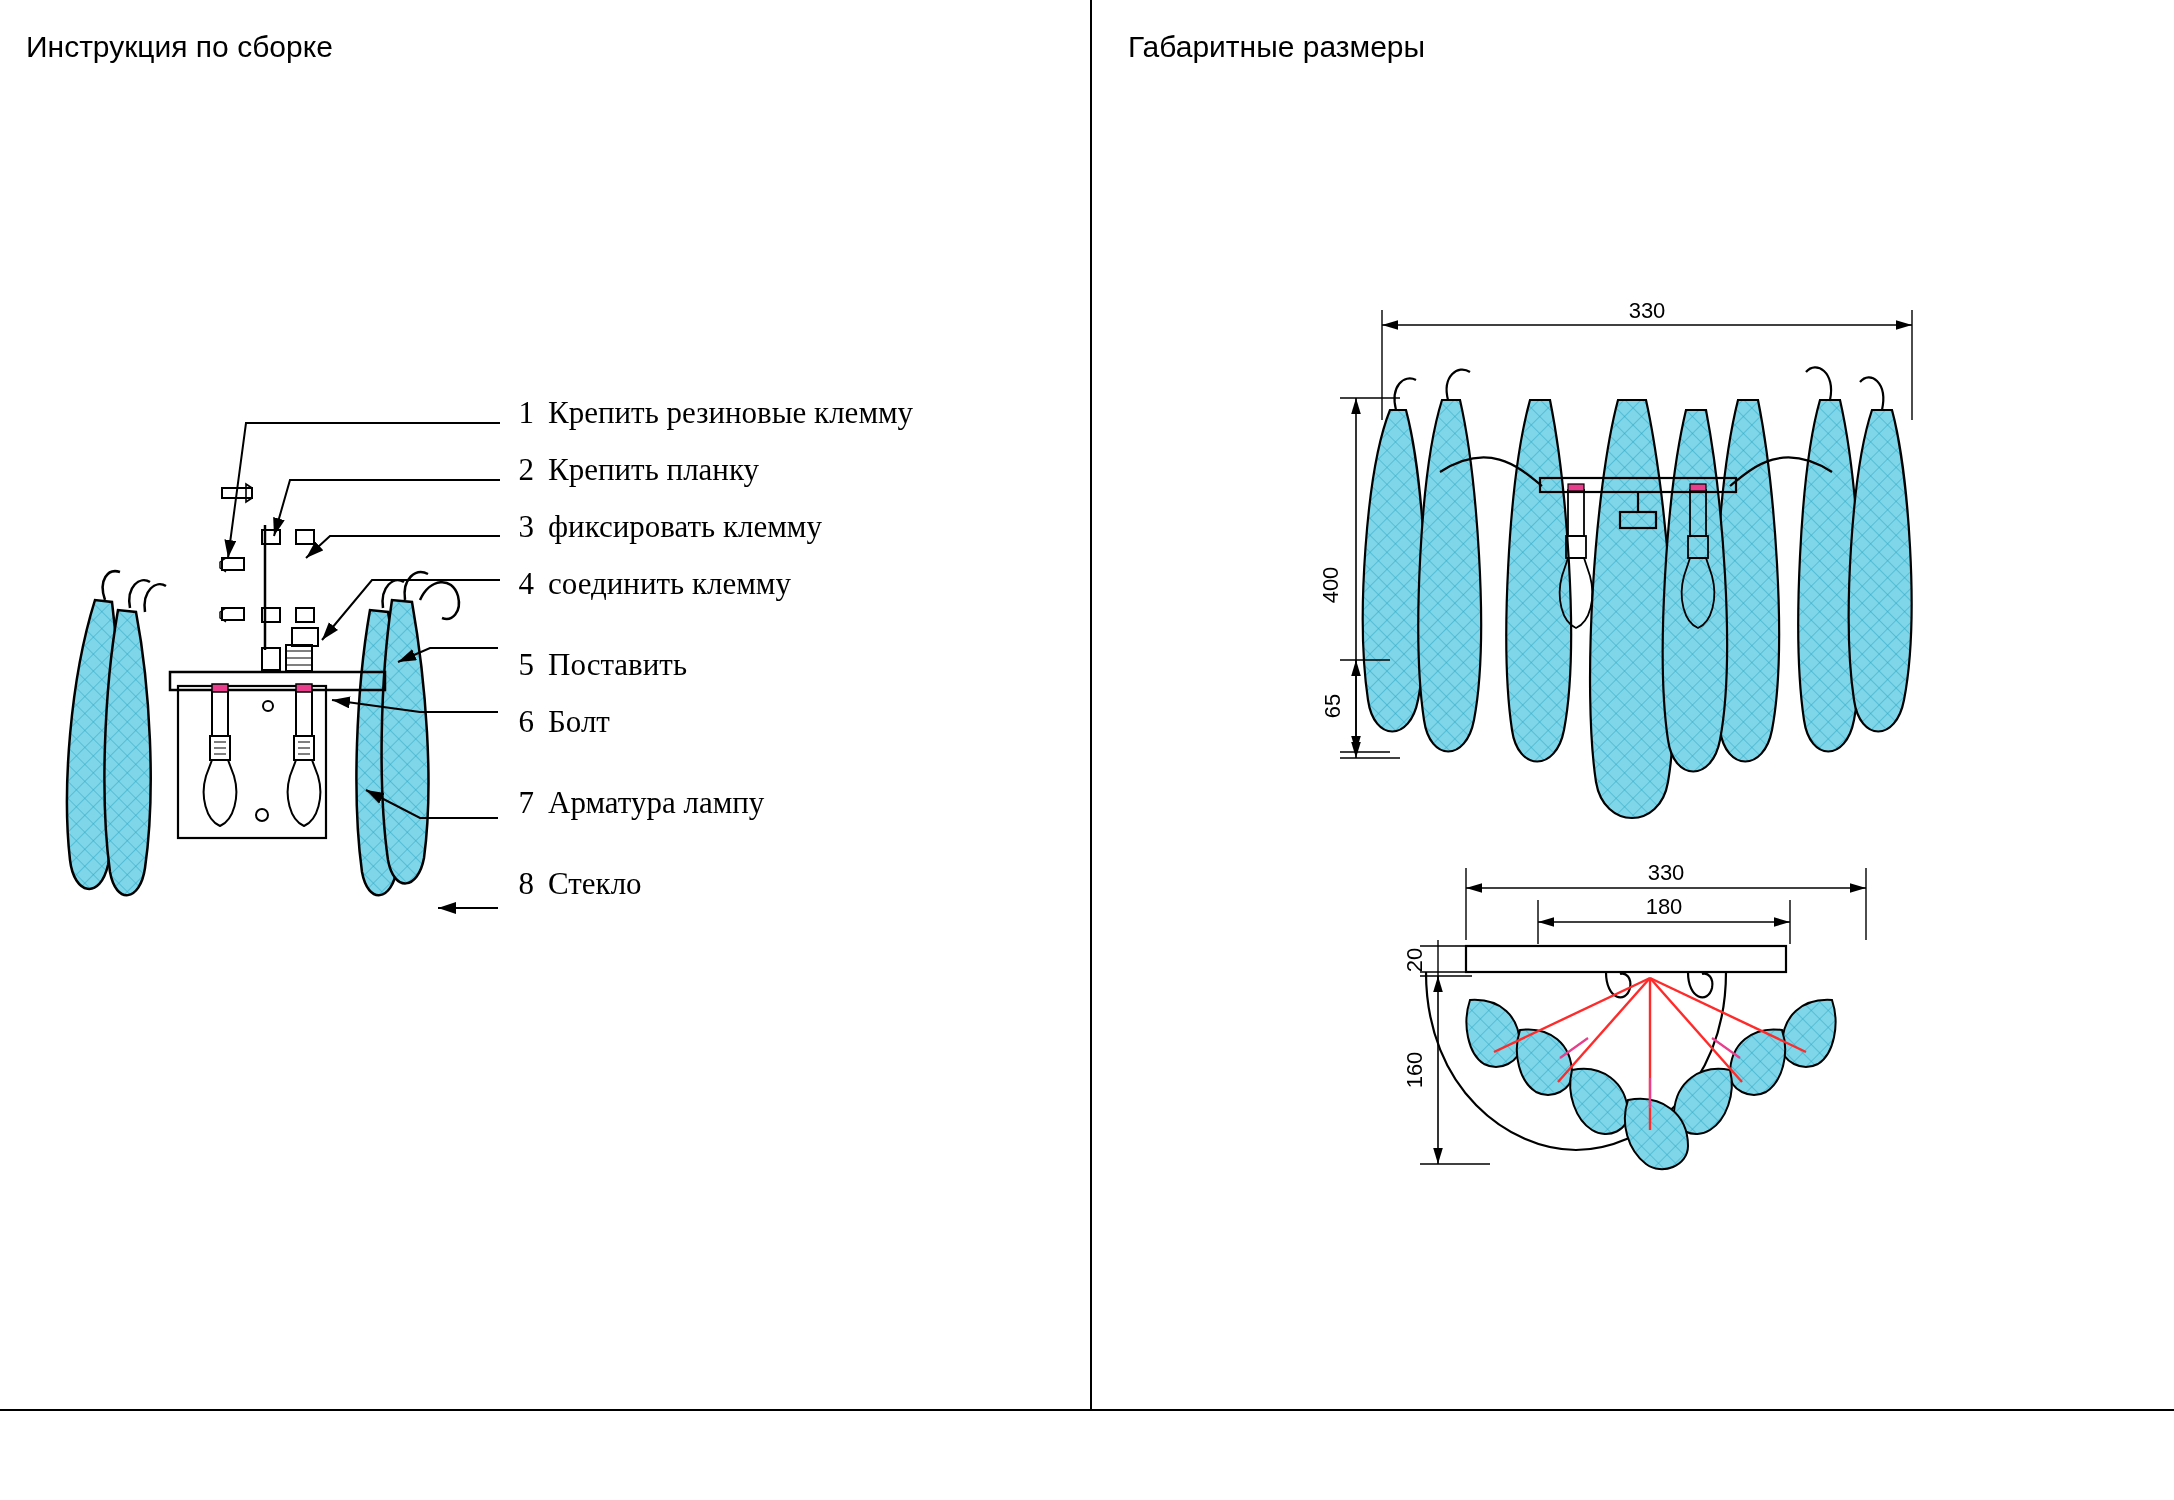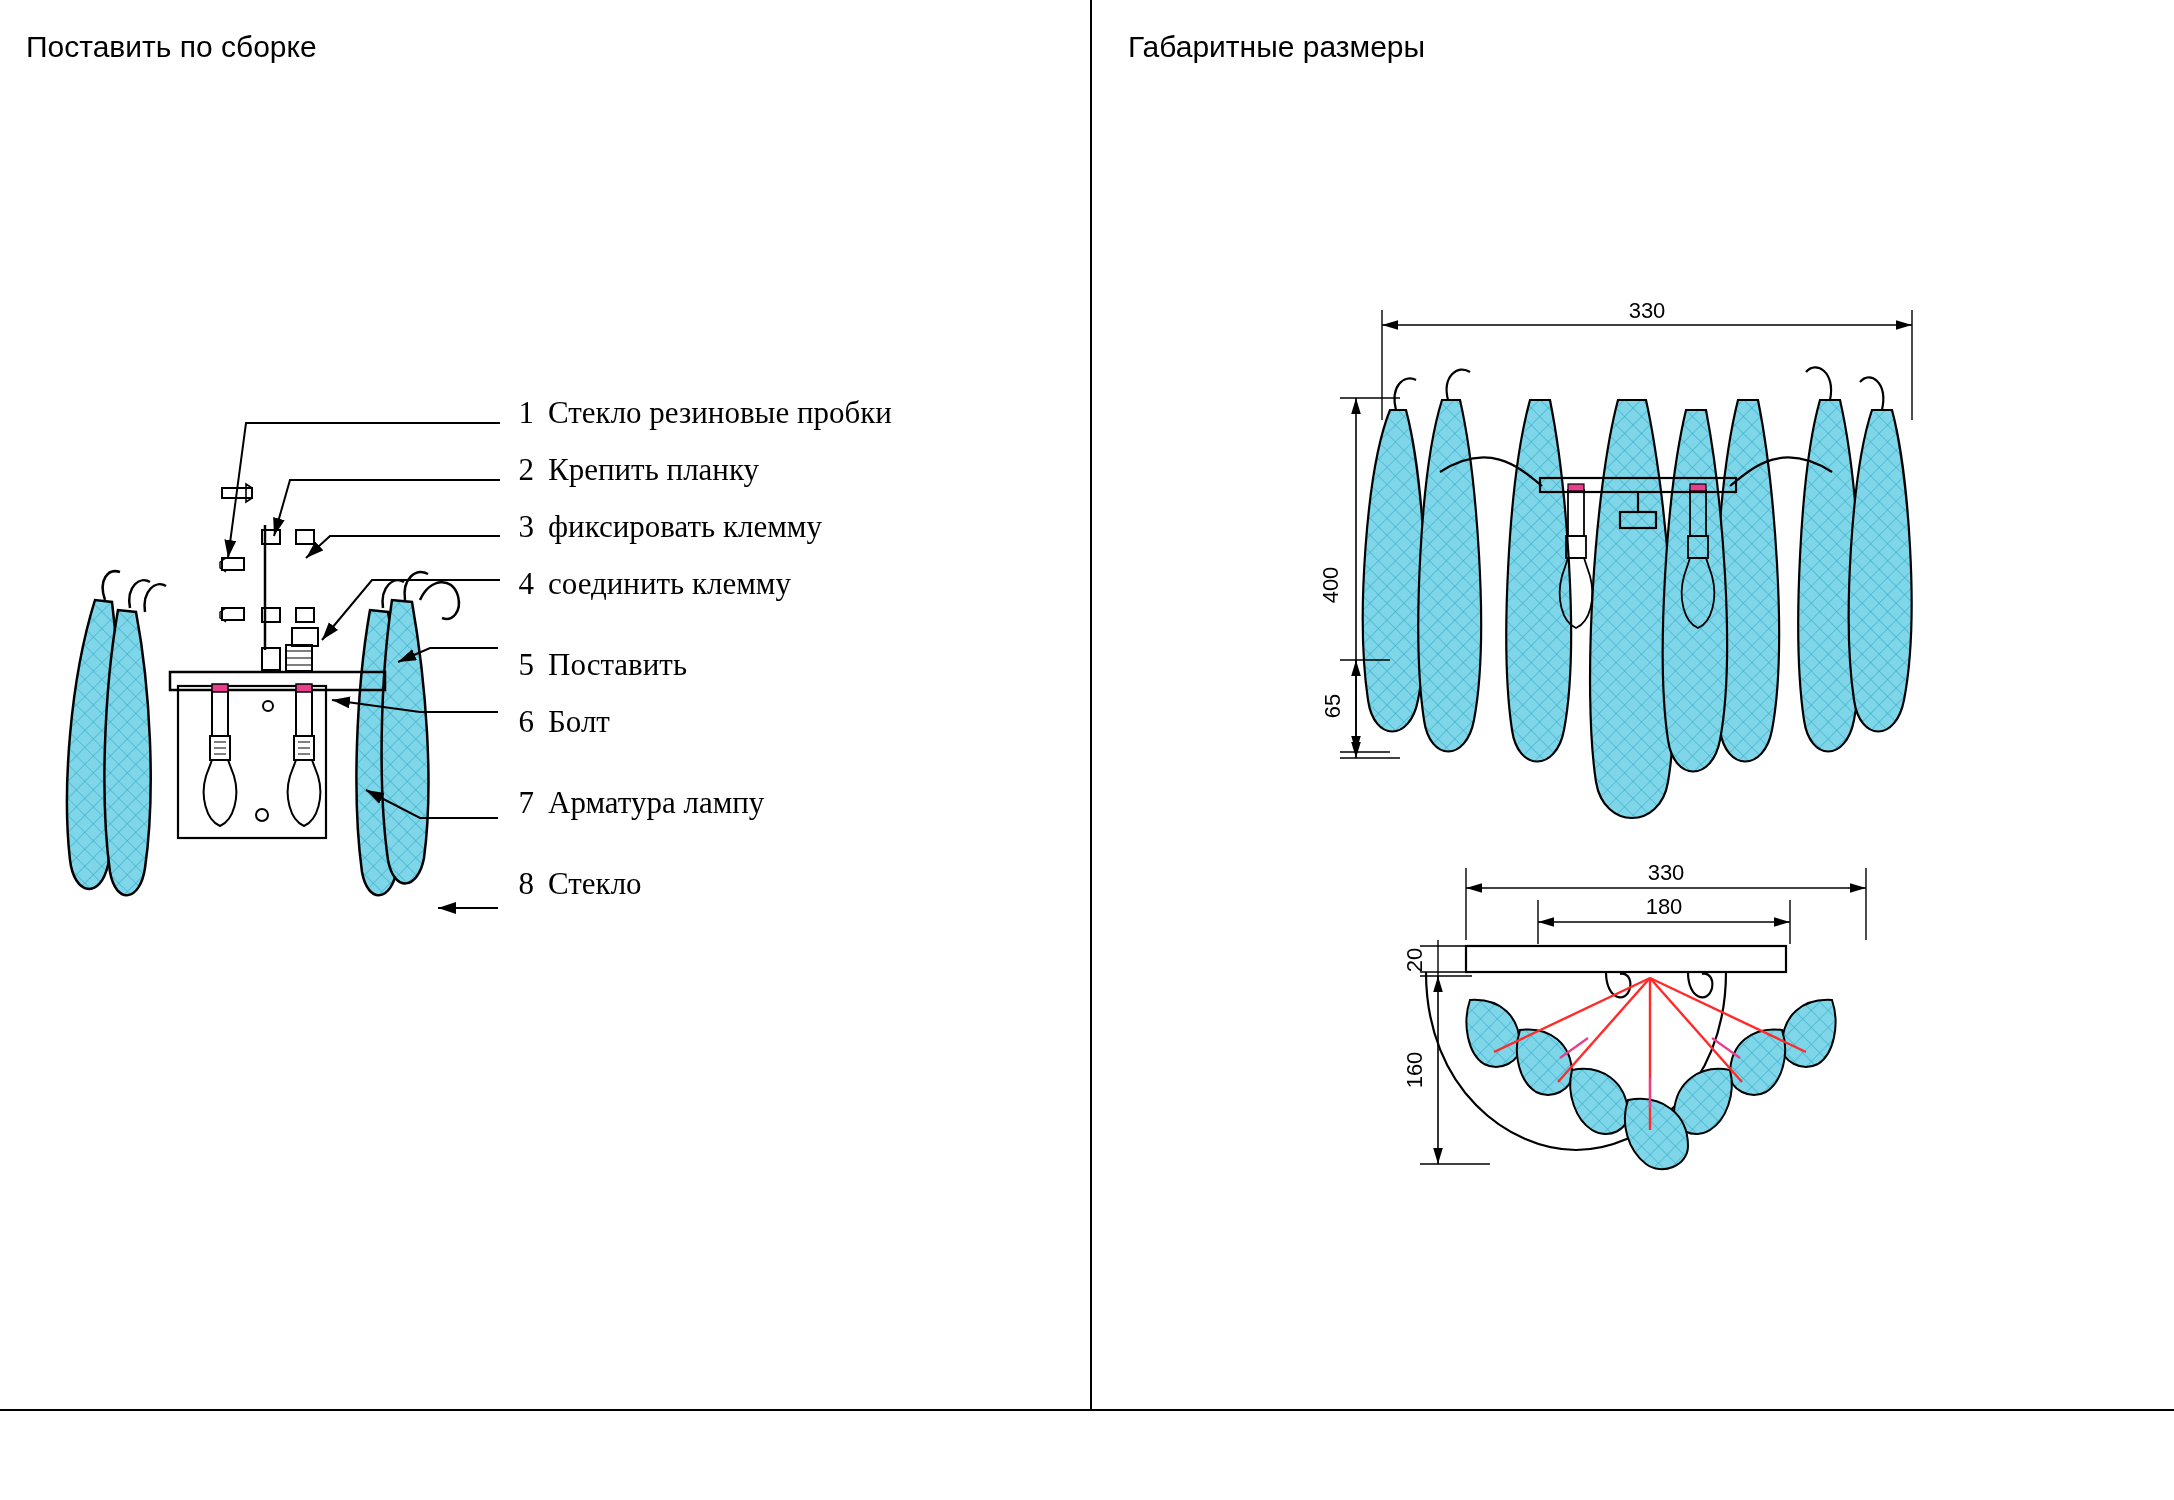--- a/index.html
+++ b/index.html
@@ -93,21 +93,21 @@
   }
 </style>
 </head>
 <body>
 
 <div class="page">
 
   <div class="divider-v"></div>
   <div class="divider-h"></div>
 
-  <div class="panel-title" id="title-left">Поставить по сборке</div>
+  <div class="panel-title" id="title-left">Инструкция по сборке</div>
   <div class="panel-title" id="title-right">Габаритные размеры</div>
 
   <svg width="1090" height="1400" viewBox="0 0 1090 1400" style="position:absolute;left:0;top:0;">
     <defs>
       <pattern id="mesh" width="12" height="12" patternUnits="userSpaceOnUse" patternTransform="rotate(45)">
         <rect width="12" height="12" fill="#7fd6e8"></rect>
         <path d="M0 0 L0 12 M0 0 L12 0" stroke="#2aa7c4" stroke-width="1"></path>
       </pattern>
       <marker id="arrowS" markerWidth="10" markerHeight="10" refX="9" refY="3" orient="auto">
         <path d="M0,0 L9,3 L0,6 z" fill="#000"></path>
@@ -191,21 +191,21 @@
 
       <path d="M498 818 L420 818 L366 790" marker-end="url(#arrowS)"></path>
 
       <path d="M498 908 L438 908" marker-end="url(#arrowS)"></path>
     </g>
   </svg>
 
   <div class="legend">
     <div class="legend-row">
       <span class="legend-num">1</span>
-      <span class="legend-label">Стекло резиновые пробки</span>
+      <span class="legend-label">Крепить резиновые клемму</span>
     </div>
     <div class="legend-row">
       <span class="legend-num">2</span>
       <span class="legend-label">Крепить планку</span>
     </div>
     <div class="legend-row">
       <span class="legend-num">3</span>
       <span class="legend-label">фиксировать клемму</span>
     </div>
     <div class="legend-row">

